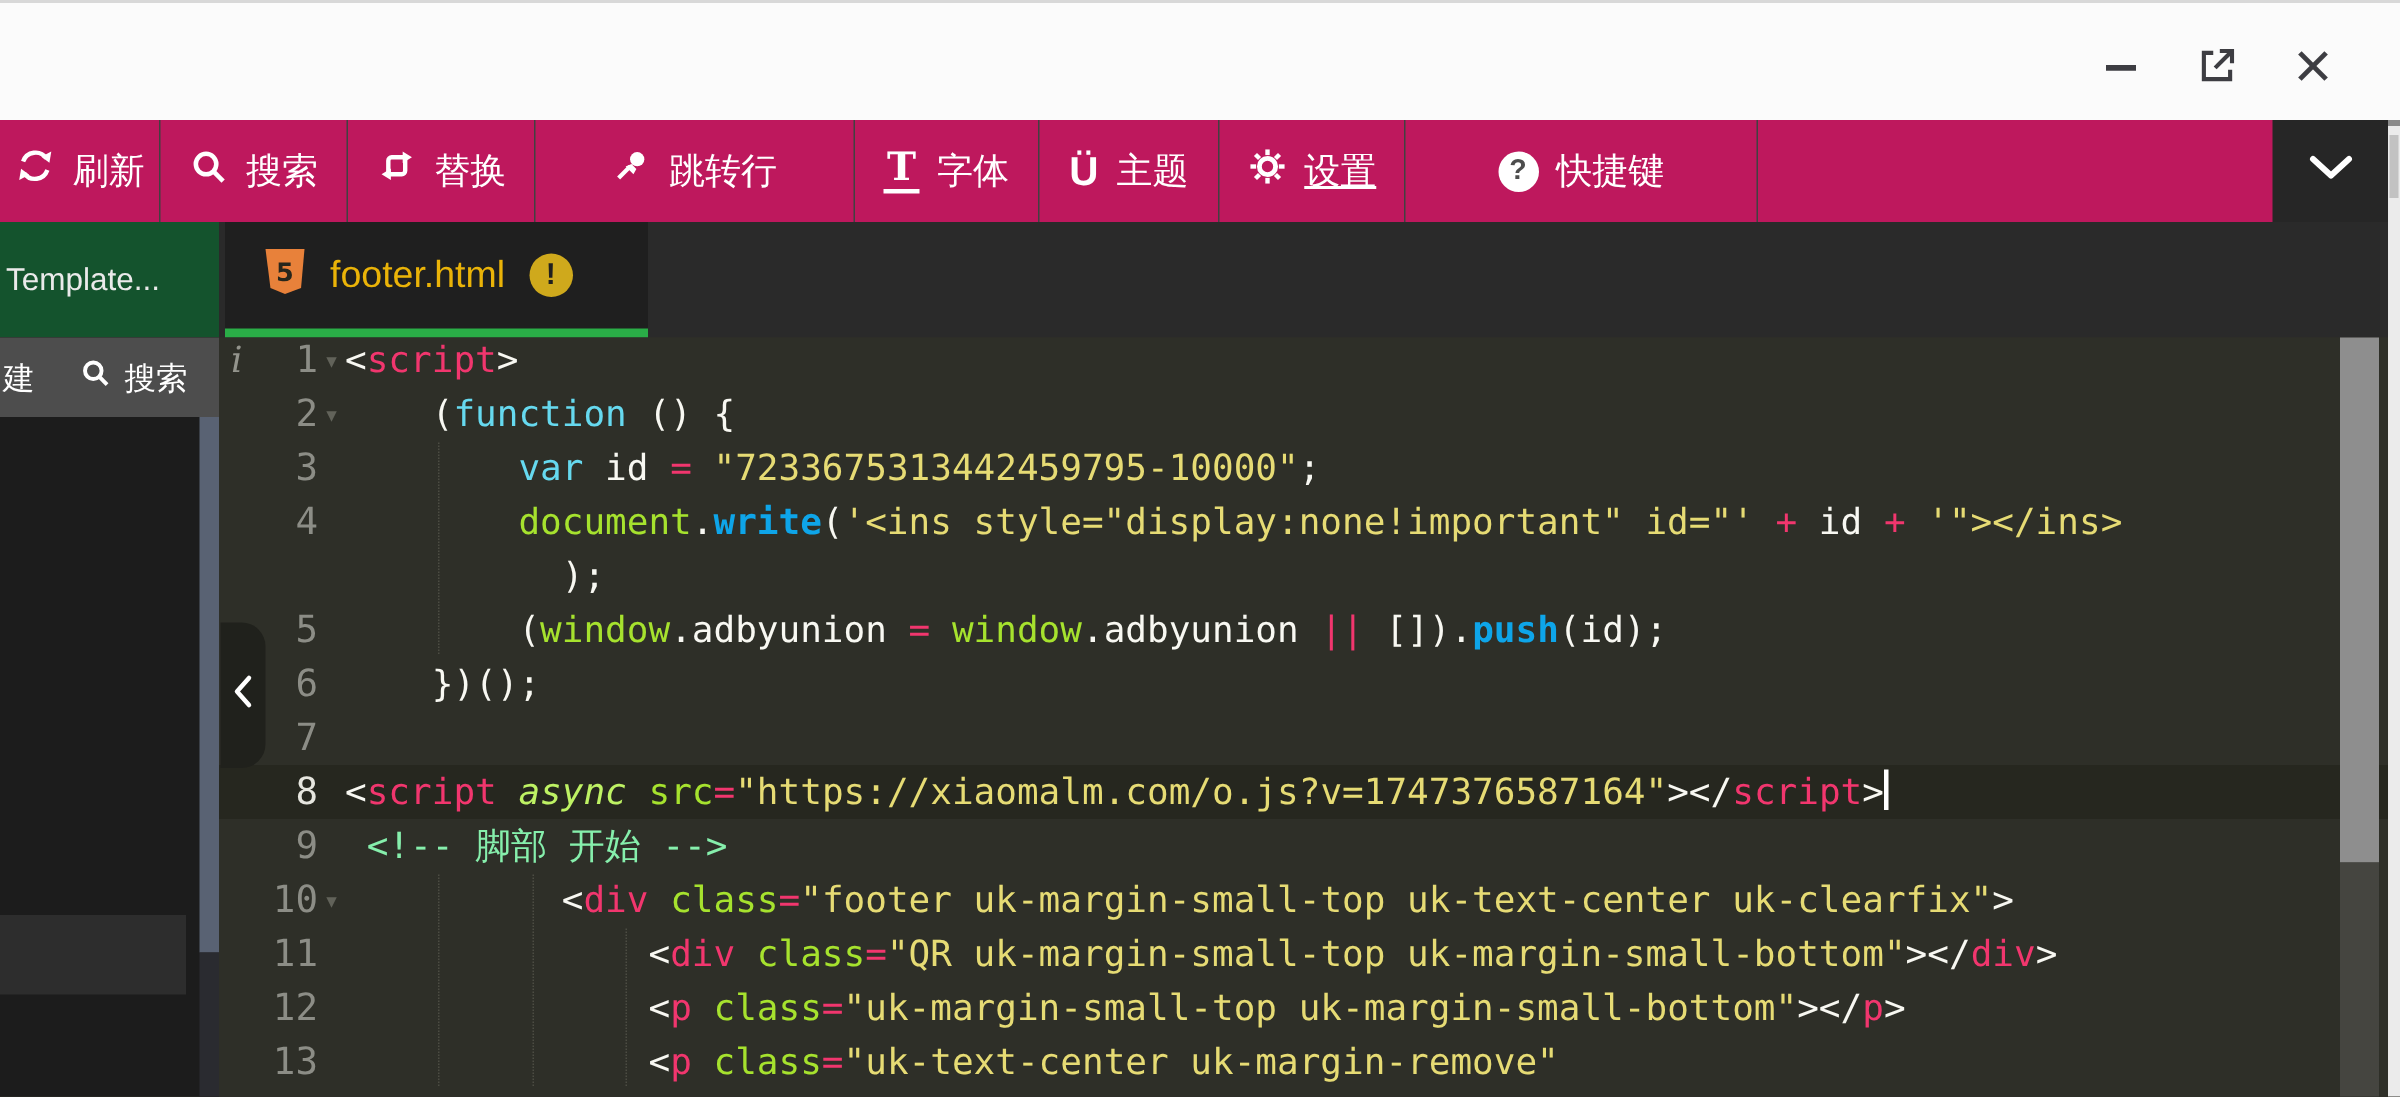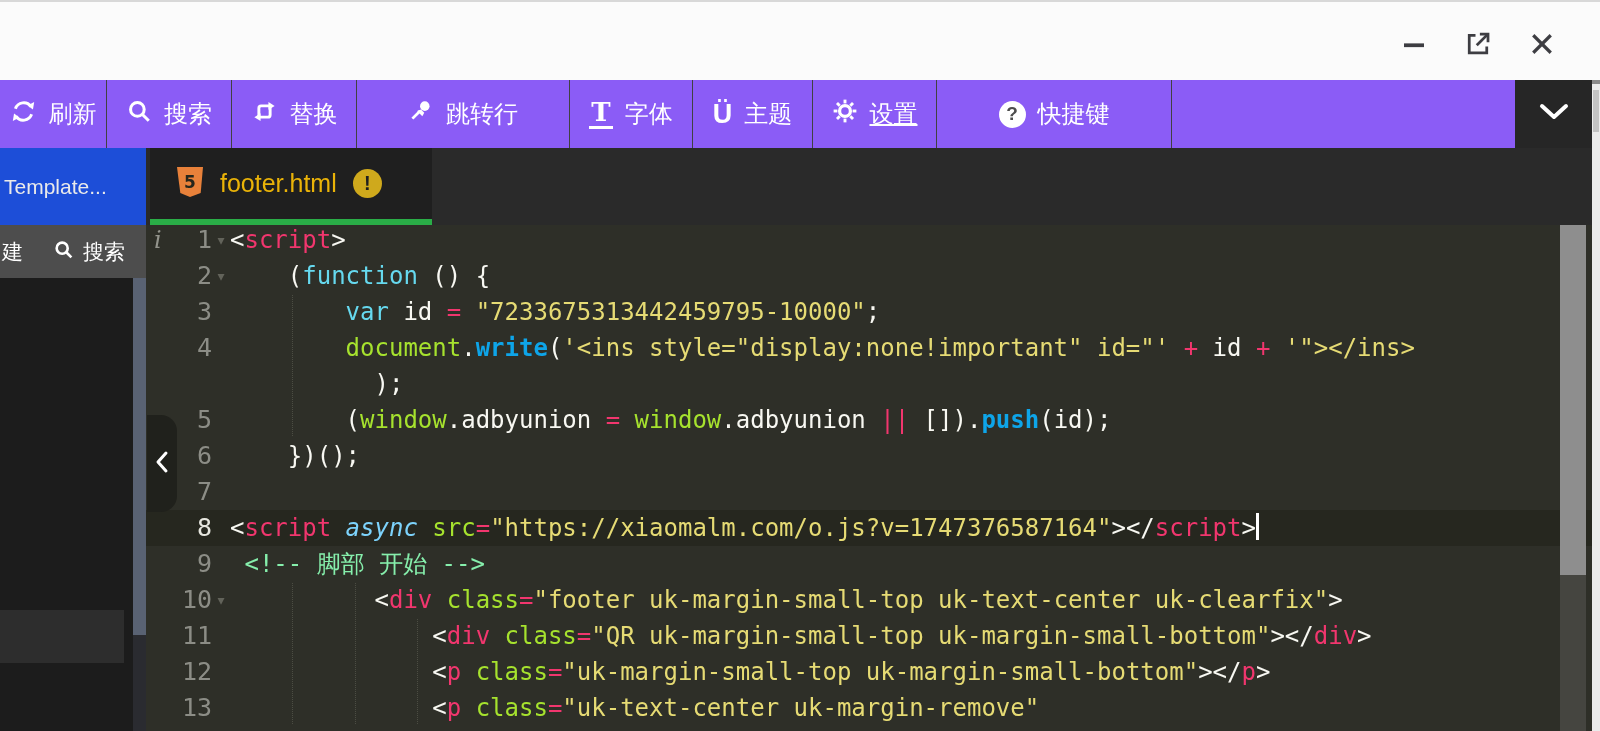--- a/index.html
+++ b/index.html
@@ -8,40 +8,40 @@
     width:1600px; height:731px; position:relative; overflow:hidden;
     background:#2e2f28; font-family:"Liberation Sans", sans-serif;
   }
   
   .titlebar { position:absolute; left:0; top:0; width:1600px; height:80px;
     background:#fbfbfb; border-top:2px solid #d8d8d8; }
   .win-controls { position:absolute; right:42px; top:26px; display:flex; gap:32px; align-items:center; }
   .wc { width:32px; height:32px; display:flex; align-items:center; justify-content:center; cursor:pointer; }
   
   .toolbar { position:absolute; left:0; top:80px; width:1592px; height:68px;
-    background:#8b5cf6; display:flex; }
+    background:#be185d; display:flex; }
   .tb-btn { height:100%; display:flex; align-items:center; justify-content:center;
     gap:12px; color:#ffffff; font-size:24px; border-right:1px solid #414141; cursor:pointer; }
   .tb-btn:nth-child(1){width:107px;} .tb-btn:nth-child(2){width:125px;}
   .tb-btn:nth-child(3){width:125px;} .tb-btn:nth-child(4){width:213px;}
   .tb-btn:nth-child(5){width:123px;} .tb-btn:nth-child(6){width:120px;}
   .tb-btn:nth-child(7){width:124px;text-decoration:underline;} .tb-btn:nth-child(8){width:235px;}
   .tb-spacer { flex:1; }
   .tb-caret { width:77px; height:100%; background:#262626; display:flex;
     align-items:center; justify-content:center; cursor:pointer; }
   .font-T { font-family:"DejaVu Serif", serif; font-size:26px; font-weight:bold;
     color:#fff; border-bottom:3px solid #fff; line-height:1; padding:0 2px 1px; }
   .theme-U { font-size:27px; font-weight:bold; color:#fff; line-height:1; }
   .help-badge { width:27px; height:27px; border-radius:50%; background:#fff;
     color:#4d4d4d; font-weight:bold; font-size:19px; display:flex;
     align-items:center; justify-content:center; }
   
   .tabstrip { position:absolute; left:0; top:148px; width:1592px; height:77px; background:#2a2a2a; }
   .panel-title { position:absolute; left:0; top:0; width:146px; height:77px;
-    background:#1d4ed8; color:#eaeaea; font-size:21px; display:flex; align-items:center;
+    background:#14532d; color:#eaeaea; font-size:21px; display:flex; align-items:center;
     padding-left:4px; overflow:hidden; white-space:nowrap; }
   .tab { position:absolute; left:150px; top:0; width:282px; height:77px;
     background:#1f1f1f; border-bottom:6px solid #2aad47; display:flex;
     align-items:center; padding-left:26px; gap:16px; cursor:pointer; }
   .tab-label { color:#eab308; font-size:25px; }
   .warn-badge { width:29px; height:29px; border-radius:50%; background:#cfa91c;
     color:#1f1f1f; font-weight:900; font-size:20px; display:flex; align-items:center;
     justify-content:center; }
   
   .sidebar { position:absolute; left:0; top:225px; width:146px; height:506px; background:#1c1c1c; }
@@ -64,21 +64,21 @@
   .row.active .num { color:#e6e6df; }
   .num { width:66px; text-align:right; color:#8c8d86; font-family:"DejaVu Sans Mono",monospace;
     font-size:25px; flex:none; }
   .fold { width:18px; flex:none; color:#62635a; font-size:14px; text-align:center; cursor:pointer; }
   pre.code { margin:0; font-family:"DejaVu Sans Mono",monospace; font-size:24px;
     line-height:36px; white-space:pre; flex:none; }
   .ann { position:absolute; left:8px; top:0; font-family:"DejaVu Serif",serif;
     font-style:italic; font-size:24px; color:#93948c; line-height:36px; }
   .tk-w { color:#f8f8f2; } .tk-p { color:#f1366e; } .tk-y { color:#e6db74; }
   .tk-c { color:#0ea5e9;font-weight:bold; } .tk-ci { color:#66d9ef; }
-  .tk-g { color:#a6e22e; } .tk-gi { color:#7dd3fc; font-style:italic; }
+  .tk-g { color:#a6e22e; } .tk-gi { color:#bef264; font-style:italic; }
   .tk-cm { color:#86efac; }
   .cursor { display:inline-block; width:3px; height:27px; background:#ffffff; vertical-align:-4px; }
   .indent-guide { position:absolute; width:0; border-left:1px dotted #4c4d43; }
   
   .ed-scroll-thumb { position:absolute; left:1560px; top:225px; width:26px; height:350px; background:#8e8e8e; }
   .ed-scroll-track { position:absolute; left:1560px; top:575px; width:26px; height:156px; background:#454540; }
   
   .win-scroll { position:absolute; left:1592px; top:80px; width:8px; height:651px; background:#ebebeb; }
   .win-scroll-tick { position:absolute; left:1592px; top:80px; width:8px; height:4px; background:#8a8a8a; }
   .win-scroll-thumb { position:absolute; left:1593px; top:90px; width:6px; height:42px; background:#c2c2c2; }

